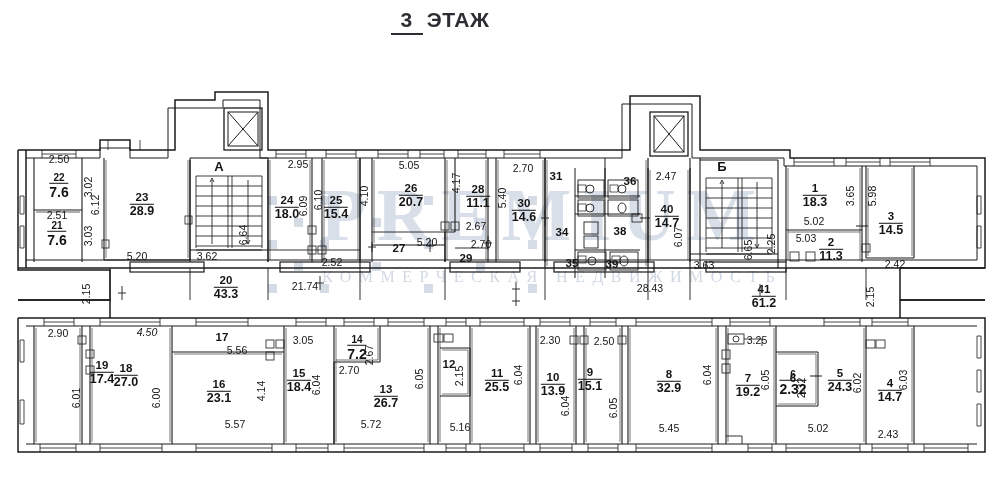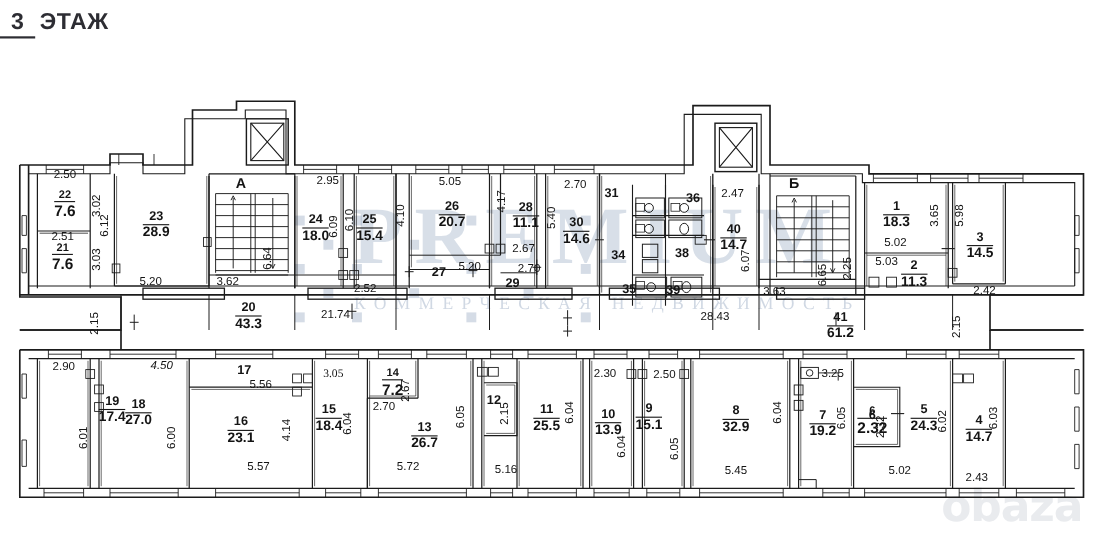--- a/index.html
+++ b/index.html
@@ -1,21 +1,21 @@
 <!DOCTYPE html>
 <html><head>
 <meta charset="utf-8">
 <style>
   html,body{margin:0;padding:0;background:#ffffff;}
   body{width:1000px;height:500px;overflow:hidden;
        font-family:"Liberation Sans",sans-serif;color:#1b1b1b;}
   #stage{position:relative;width:1000px;height:500px;background:#fff;}
 
   
-  #title{position:absolute;top:8px;left:0;width:880px;
+  #title{position:absolute;top:8px;left:0;width:880px;text-align:center;
          font-size:21px;font-weight:700;letter-spacing:.5px;color:#2d2d33;}
   #title .num{display:inline-block;border-bottom:2.5px solid #2d2d33;padding:0 10px 1px 10px;margin-right:4px;}
 
   
   .wm{position:absolute;pointer-events:none;user-select:none;margin-left:32px;}
   #wm-premium{top:178px;left:232px;width:560px;text-align:center;
       font-family:"Liberation Serif",serif;font-size:74px;font-weight:700;
       letter-spacing:11px;color:rgba(126,148,178,.30);line-height:1;}
   #wm-sub{top:268px;left:232px;width:576px;text-align:center;
       font-family:"Liberation Serif",serif;font-size:16px;letter-spacing:7.5px;
@@ -68,21 +68,20 @@
       <i style="left: 156px; top: 44px;"></i>
       <i style="left: 260px; top: 44px;"></i>
       <i style="left: 26px; top: 66px;"></i>
       <i style="left: 104px; top: 66px;"></i>
       <i style="left: 208px; top: 66px;"></i>
       <i style="left: 0px; top: 88px;"></i>
       <i style="left: 52px; top: 88px;"></i>
       <i style="left: 156px; top: 88px;"></i>
       <i style="left: 260px; top: 88px;"></i>
     </div>
-  <div class="wm" id="wm-obaza">obaza</div>
 
   <svg id="plan" width="1000" height="500" viewBox="0 0 1000 500">
     <g fill="none" stroke="#1b1b1b" stroke-width="1.15" shape-rendering="geometricPrecision">
 
       <path d="M18 150 L18 270 L110 270 L110 300 L18 300" stroke-width="1.5"></path>
       <path d="M26 150 L26 268 M18 150 L100 150 L100 140 L130 140 L130 150
                L175 150 L175 100 L215 100 L215 92 L268 92 L268 150
                L630 150 L630 96 L700 96 L700 150 L790 150 L790 158 L985 158
                L985 268 L900 268 L900 300 L985 300" stroke-width="1.5"></path>
       <path d="M18 268 L985 268" stroke-width="1.5"></path>
@@ -543,21 +542,21 @@
       <div class="lbl dim v" style="left: 872px; top: 196px;">5.98</div>
       <div class="lbl dim" style="left: 895px; top: 264px;">2.42</div>
       <div class="lbl dim v" style="left: 870px; top: 297px;">2.15</div>
       <div class="lbl dim" style="left: 58px; top: 333px;">2.90</div>
       <div class="lbl dim v" style="left: 76px; top: 398px;">6.01</div>
       <div class="lbl dim" style="left: 147px; top: 332px; font-style: italic;">4.50</div>
       <div class="lbl dim v" style="left: 156px; top: 398px;">6.00</div>
       <div class="lbl dim" style="left: 237px; top: 350px;">5.56</div>
       <div class="lbl dim v" style="left: 261px; top: 391px;">4.14</div>
       <div class="lbl dim" style="left: 235px; top: 424px;">5.57</div>
-      <div class="lbl dim" style="left: 303px; top: 340px; font-family: Liberation Serif, serif;">3.05</div>
+      <div class="lbl dim" style="left: 303px; top: 340px;">3.05</div>
       <div class="lbl dim v" style="left: 316px; top: 385px;">6.04</div>
       <div class="lbl dim" style="left: 349px; top: 370px;">2.70</div>
       <div class="lbl dim v" style="left: 369px; top: 355px;">2.67</div>
       <div class="lbl dim v" style="left: 419px; top: 379px;">6.05</div>
       <div class="lbl dim" style="left: 371px; top: 424px;">5.72</div>
       <div class="lbl dim v" style="left: 459px; top: 376px;">2.15</div>
       <div class="lbl dim" style="left: 460px; top: 427px;">5.16</div>
       <div class="lbl dim v" style="left: 518px; top: 375px;">6.04</div>
       <div class="lbl dim" style="left: 550px; top: 340px;">2.30</div>
       <div class="lbl dim v" style="left: 565px; top: 406px;">6.04</div>

